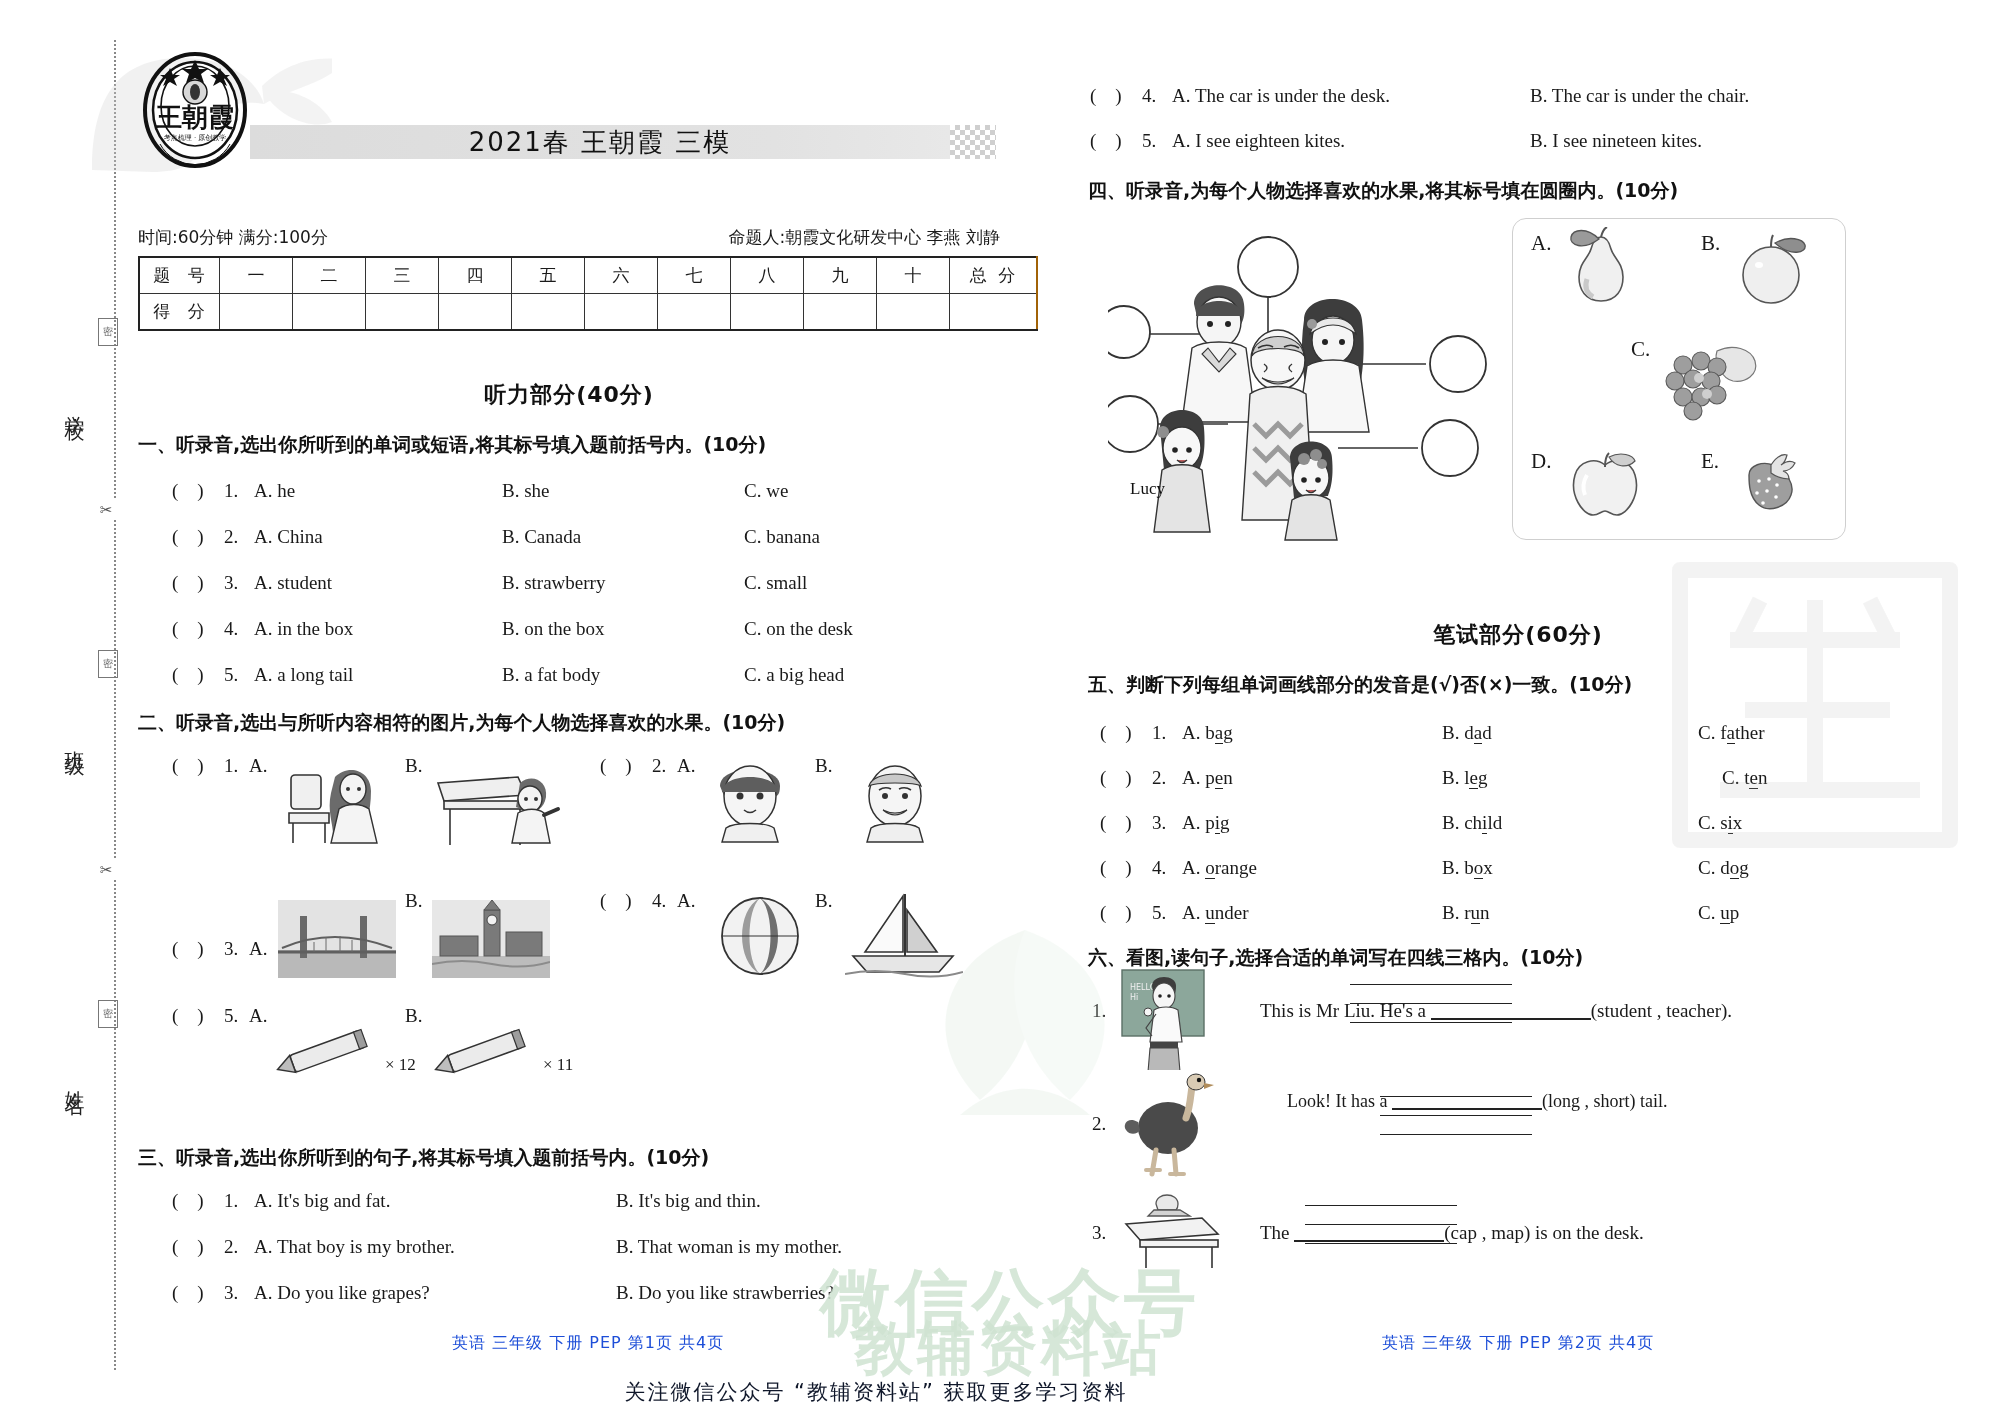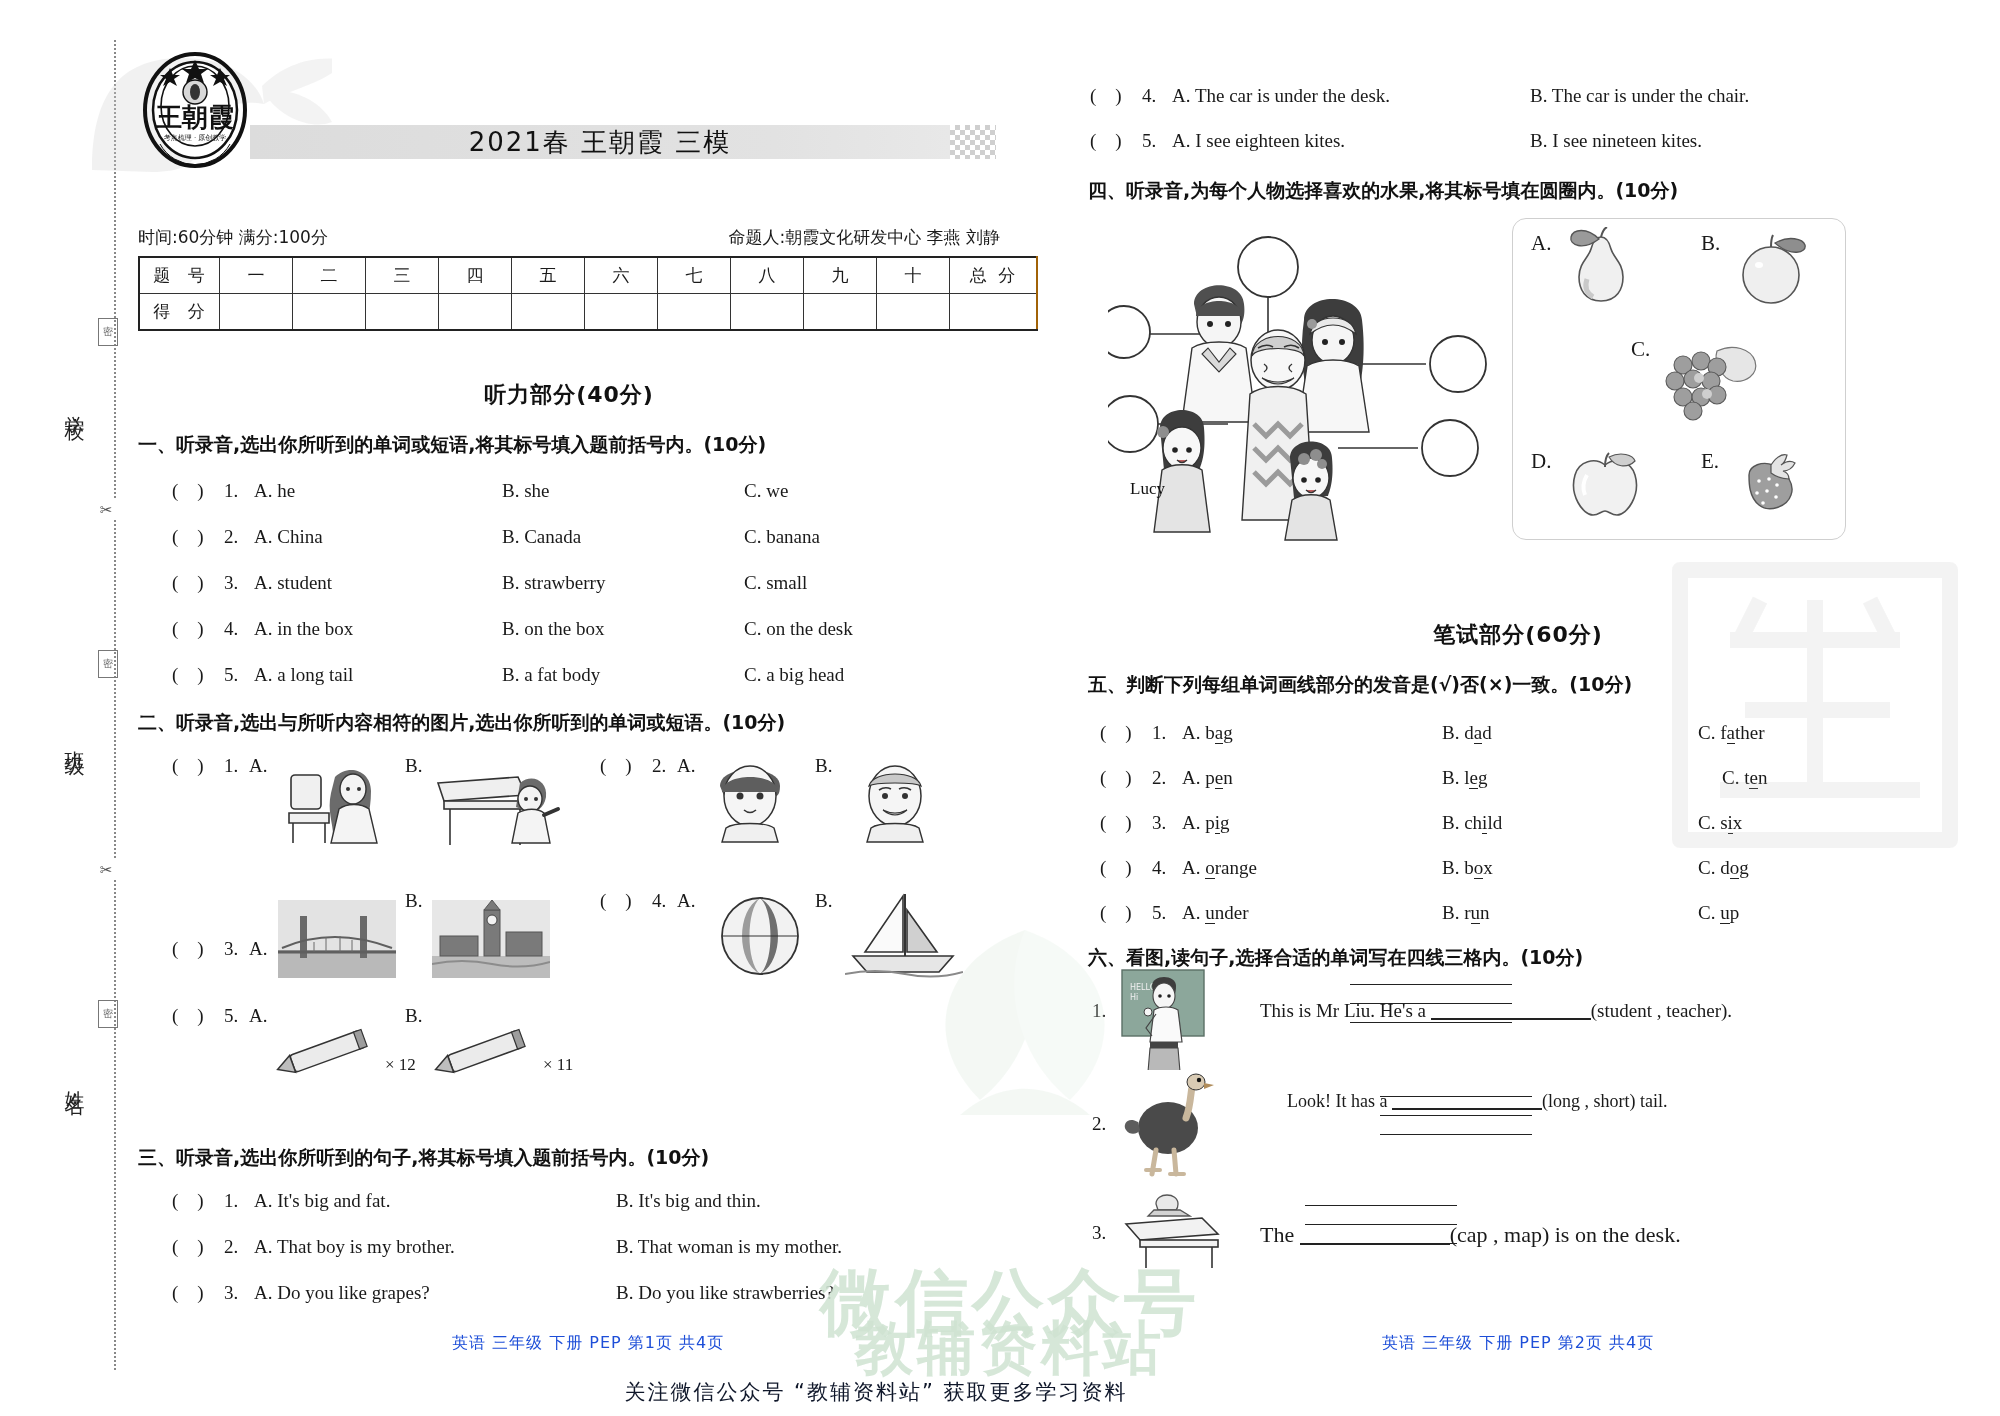--- a/index.html
+++ b/index.html
@@ -216,21 +216,21 @@
     <span class="opt" style="position:absolute;left:330px;">B. on the box</span>
     <span class="opt" style="position:absolute;left:572px;">C. on the desk</span>
   </div>
   <div class="qrow" style="left:172px;top:664px;width:830px;">
     <span class="paren">(&nbsp;&nbsp;&nbsp;&nbsp;)</span><span>5.</span>
     <span class="opt" style="position:absolute;left:82px;">A. a long tail</span>
     <span class="opt" style="position:absolute;left:330px;">B. a fat body</span>
     <span class="opt" style="position:absolute;left:572px;">C. a big head</span>
   </div>
 
-  <div class="sec-head" style="left:138px;top:710px;">二、听录音,选出与所听内容相符的图片,选出你所听到的单词或短语。(10分)</div>
+  <div class="sec-head" style="left:138px;top:710px;">二、听录音,选出与所听内容相符的图片,为每个人物选择喜欢的水果。(10分)</div>
 
   <div class="qrow" style="left:172px;top:755px;">
     <span class="paren">(&nbsp;&nbsp;&nbsp;&nbsp;)</span><span>1.</span>
     <span style="margin-left:6px;">A.</span>
   </div>
   <svg class="picbox" style="left:273px;top:755px;width:120px;height:90px;" viewBox="0 0 120 90">
     <g stroke="#333" stroke-width="1.6" fill="#f0f0f0">
       <rect x="18" y="20" width="30" height="34" rx="4"></rect>
       <path d="M16,58 h40 v10 h-40 z"></path>
       <line x1="20" y1="68" x2="20" y2="88"></line>
@@ -630,21 +630,21 @@
   <svg class="picbox" style="left:1118px;top:1180px;width:110px;height:90px;" viewBox="0 0 110 90">
     <path d="M38,24 c0,-12 22,-12 22,0 c0,4 -2,6 -2,6 h-18 z" fill="#e9e9e9" stroke="#555" stroke-width="1.3"></path>
     <path d="M36,30 h26 l10,6 h-42 z" fill="#d2d2d2" stroke="#555" stroke-width="1.3"></path>
     <g stroke="#333" stroke-width="1.6" fill="#f2f2f2">
       <path d="M8,44 L84,38 L100,54 L22,60 Z"></path>
       <rect x="22" y="60" width="78" height="7"></rect>
       <line x1="28" y1="67" x2="28" y2="88"></line>
         <line x1="94" y1="67" x2="94" y2="88"></line>
     </g>
   </svg>
-  <div class="abs en" style="left:1260px;top:1222px;font-size:22px;white-space:nowrap;">
+  <div class="abs en" style="left:1260px;top:1222px;font-size:19px;white-space:nowrap;">
     <span>The</span>
     <span class="blankline" style="width:150px;"></span><span>(cap , map) is on the desk.</span>
   </div>
   <div class="fourline" style="left:1305px;top:1205px;width:152px;">
       <i></i>
       <i></i>
       <i></i>
     </div>
 
   <svg class="wm-mi" viewBox="0 0 360 330">

